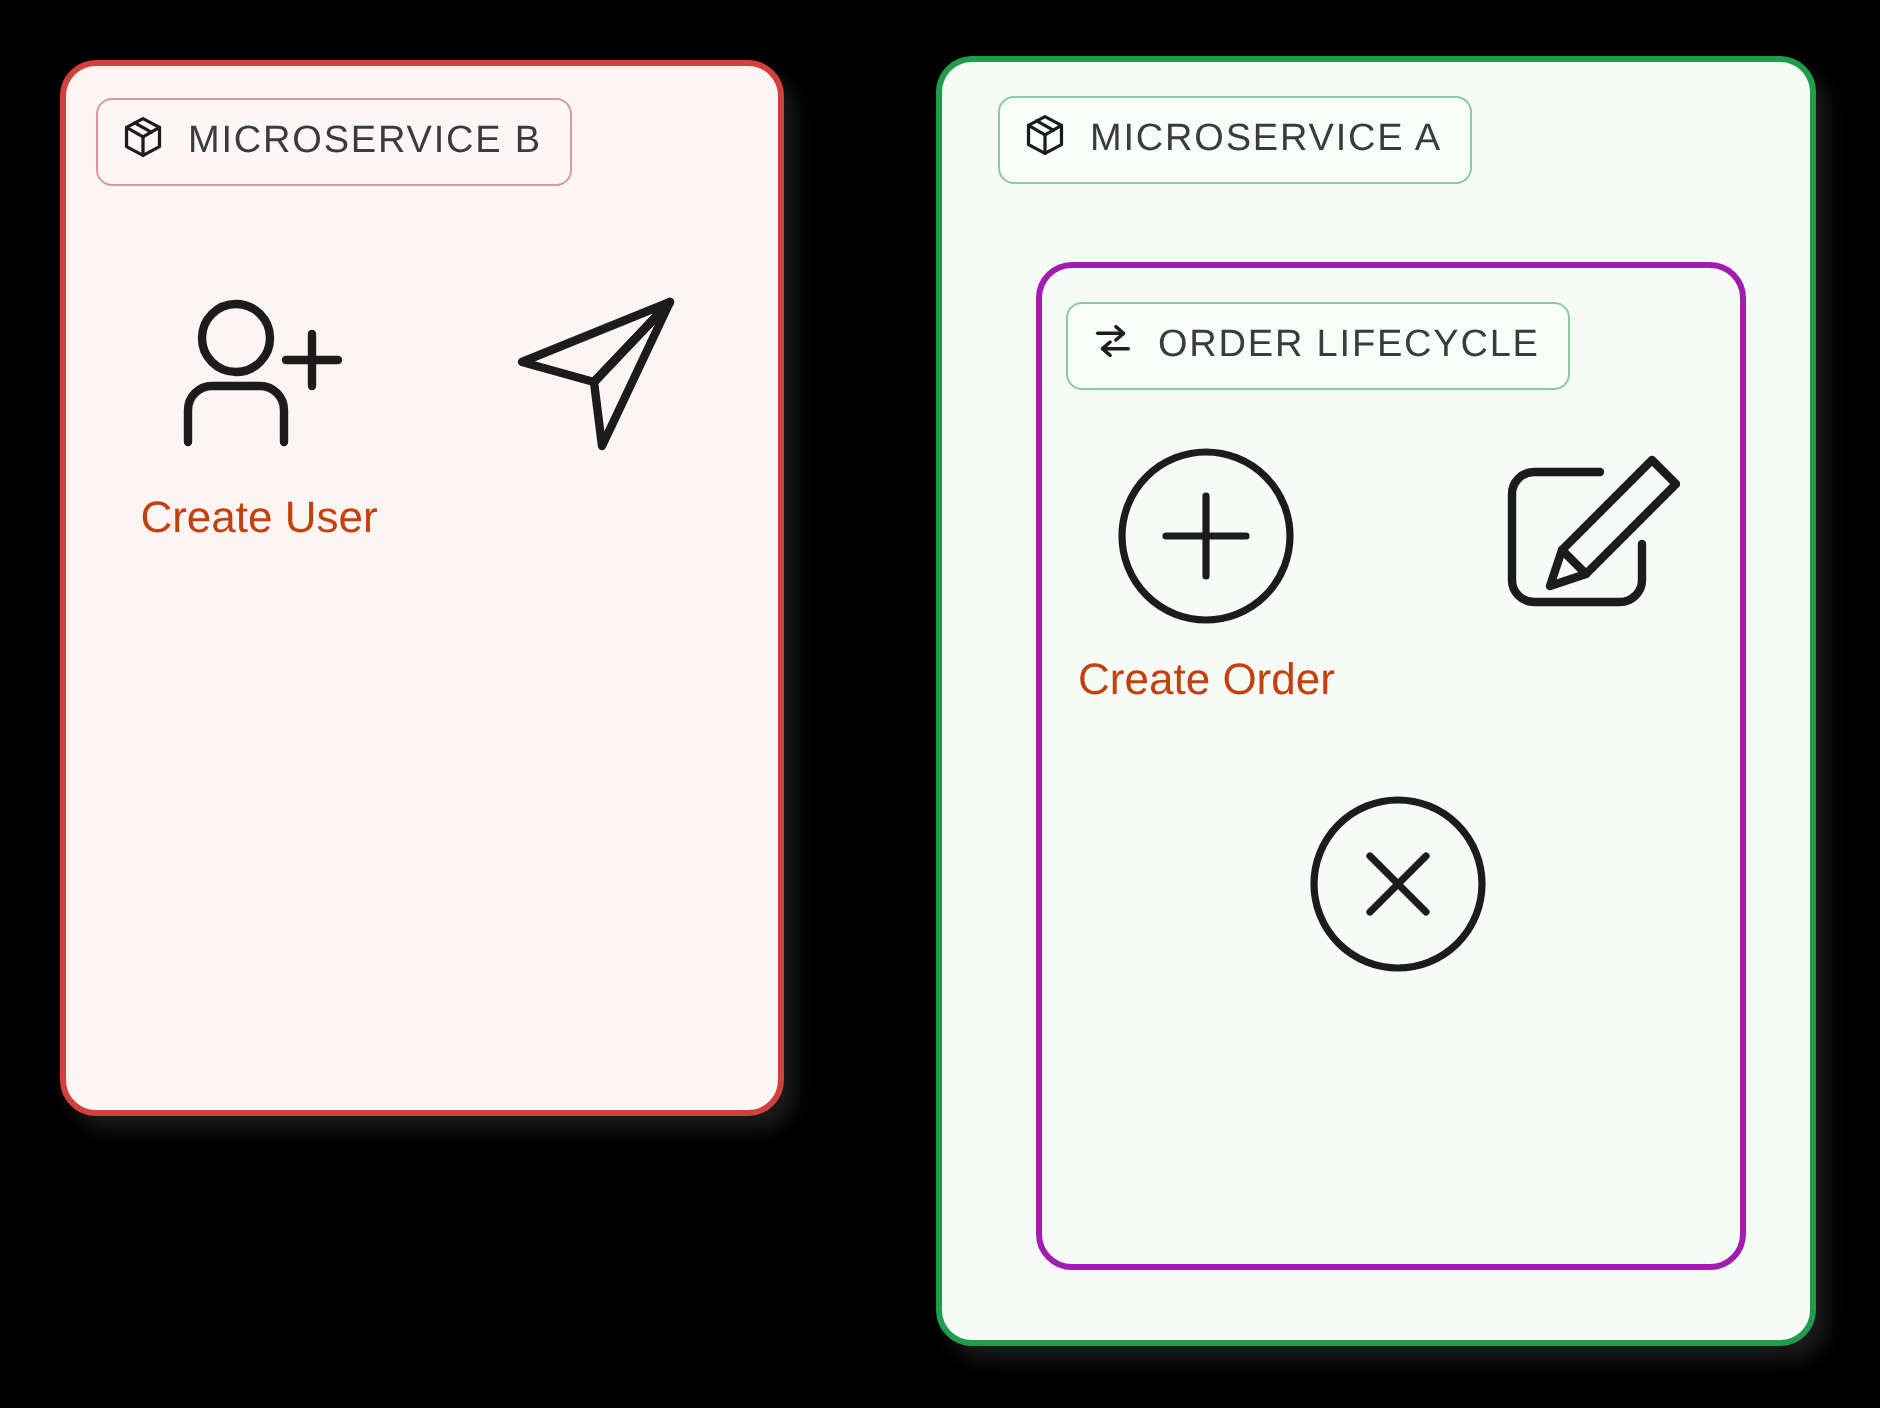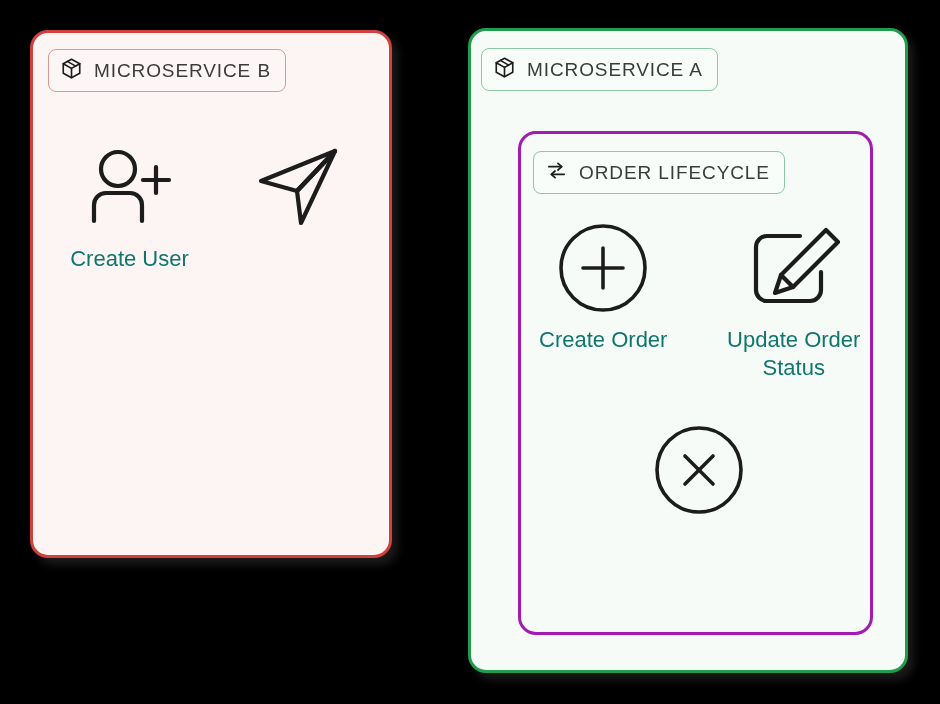--- a/index.html
+++ b/index.html
@@ -64,21 +64,21 @@
     display: flex;
     align-items: center;
     gap: 11px;
     padding: 7px 14px 7px 11px;
     background: #ffffff;
     border-radius: 8px;
     border-width: 1.5px;
     border-style: solid;
   }
   .badge-red   { left: 15px; top: 16px; border-color: #d79a97; background: #fdf6f6; }
-  .badge-green { left: 10px; top: 17px; border-color: #8cc9a4; background: #f8fdfa; }
+  .badge-green { left: 28px; top: 17px; border-color: #8cc9a4; background: #f8fdfa; }
   .badge-inner { left: 12px; top: 17px; border-color: #8cc9a4; background: #f8fdfa; }
 
   .badge-label {
     font-size: 19px;
     letter-spacing: 0.9px;
     color: #3b3b3b;
     white-space: nowrap;
     font-weight: 400;
   }
 
@@ -118,21 +118,21 @@
     display: flex;
     align-items: center;
     justify-content: center;
     height: 92px;
   }
 
   .item-label {
     margin-top: 12px;
     font-size: 22px;
     line-height: 28px;
-    color: #0f766e;
+    color: #c2410c;
     text-align: center;
     max-width: 160px;
   }
 
   
   .grid-span-2 { grid-column: 1 / span 2; }
 </style>
 </head>
 <body>
 
@@ -222,21 +222,20 @@
         </div>
 
         <div class="item">
           <span class="item-icon">
             <svg width="92" height="88" viewBox="0 0 92 88" fill="none" stroke="#1c1c1c" stroke-width="4.2" stroke-linecap="round" stroke-linejoin="round">
               <path d="M52 12H19a11 11 0 0 0-11 11v43a11 11 0 0 0 11 11h43a11 11 0 0 0 11-11V48"></path>
               <path d="M78 6 33 51l-6 18 18-6L90 18z"></path>
               <path d="M33 51l12 12"></path>
             </svg>
           </span>
-          <span class="item-label">Update Order Status</span>
         </div>
 
         <div class="item grid-span-2">
           <span class="item-icon">
             <svg width="92" height="92" viewBox="0 0 92 92" fill="none" stroke="#1c1c1c" stroke-width="3.6" stroke-linecap="round" stroke-linejoin="round">
               <circle cx="46" cy="46" r="42"></circle>
               <path d="M32 32 60 60"></path>
               <path d="M60 32 32 60"></path>
             </svg>
           </span>

